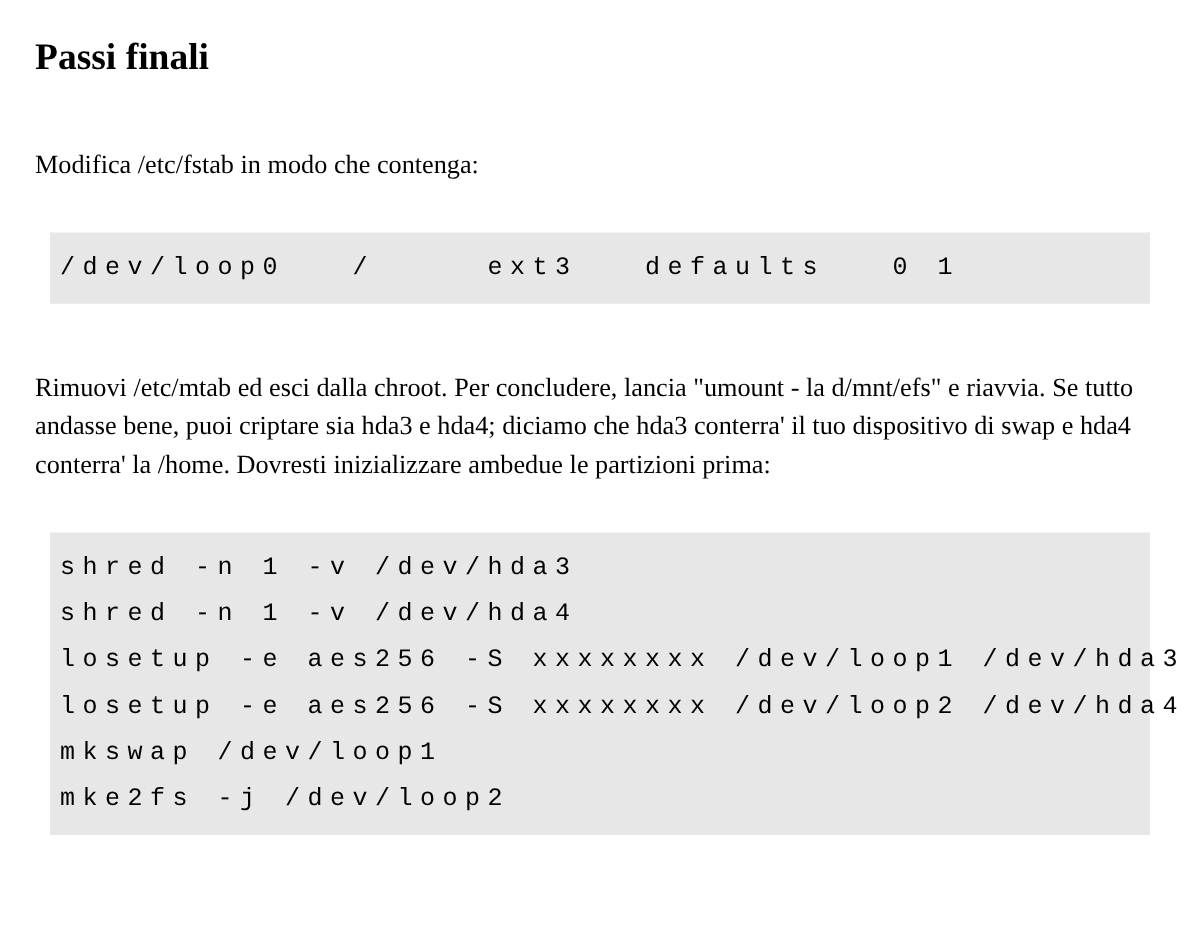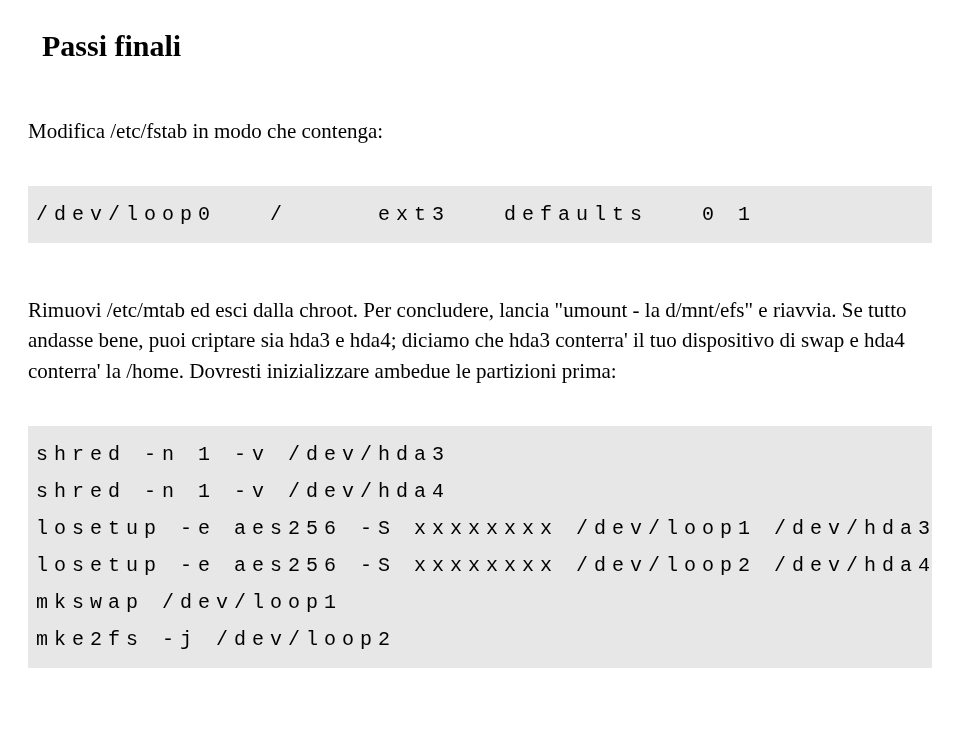--- a/index.html
+++ b/index.html
@@ -10,35 +10,35 @@
       color: #000;
       background: #fff;
       width: 960px;
       box-sizing: border-box;
       line-height: 1.45;
     }
     h1 {
       font-family: "Times New Roman", Times, serif;
       font-weight: bold;
       font-size: 30px;
-      margin: 0 0 48px 14px;
+      margin: 0 0 48px 0;
     }
     p.intro1 {
       margin: 16px 0 40px 0;
     }
     p.intro2 {
       margin: 52px 0 40px 0;
     }
     pre.codeblock {
       background: #e7e7e7;
       font-family: "Courier New", Courier, monospace;
       font-size: 20px;
       letter-spacing: 6px;
       padding: 10px 8px;
-      margin: 0;
+      margin: 12px;
       white-space: pre;
       line-height: 1.85;
     }
   </style>
 </head>
 <body>
 
 <h1>Passi finali</h1>
 
 <p class="intro1">Modifica /etc/fstab in modo che contenga:</p>

